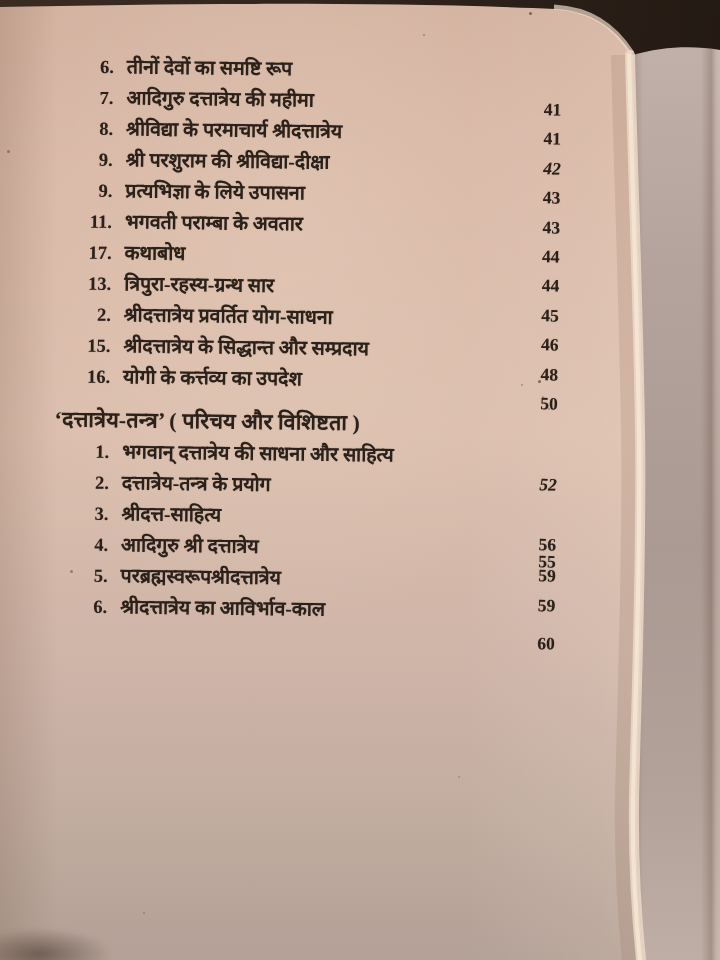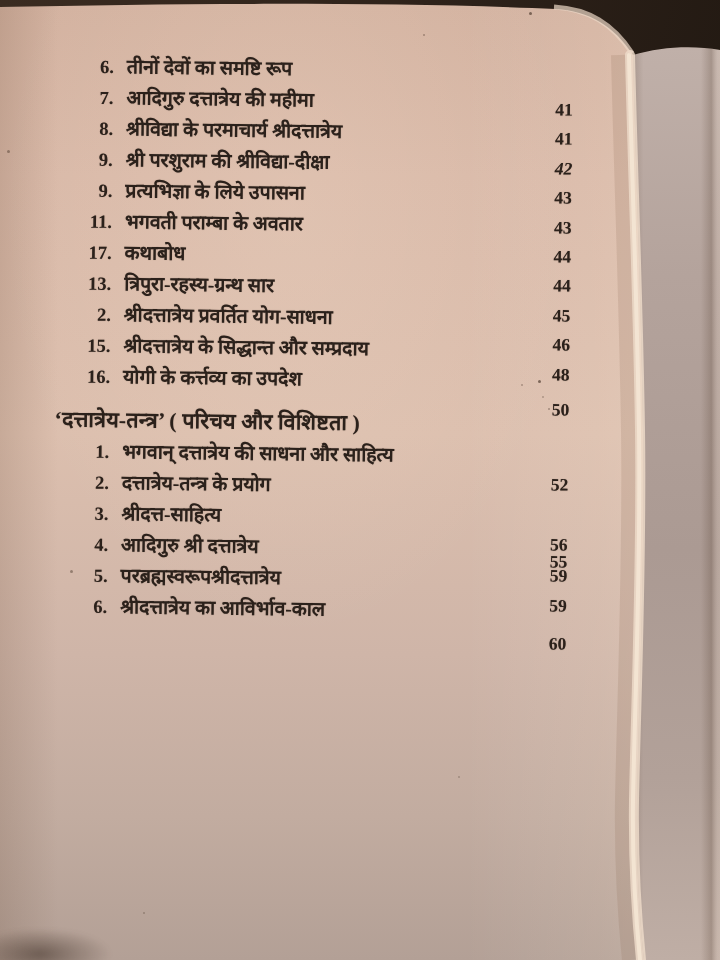--- a/index.html
+++ b/index.html
@@ -29,22 +29,22 @@
     line-height:30px;white-space:nowrap;
   }
   .num{
     display:inline-block;width:54px;text-align:right;
     font-size:18.5px;font-weight:600;
   }
   .title{
     margin-left:13px;font-size:19.5px;font-weight:600;
   }
   .pageno{
-    position:absolute;left:556px;width:52px;
-    font-size:17.5px;font-weight:600;
+    position:absolute;left:510px;width:52px;
+    text-align:right;font-size:17.5px;font-weight:600;
     line-height:28px;
   }
   .speck{position:absolute;border-radius:50%;background:rgba(72,54,42,0.65);}
   .smudge{
     position:absolute;left:-8px;top:928px;width:120px;height:40px;
     background:radial-gradient(ellipse at 40% 65%, rgba(58,43,34,0.55), rgba(58,43,34,0) 70%);
     filter:blur(2px);
   }
 </style>
 </head>
@@ -175,21 +175,21 @@
       <div class="pageno" style="top: 90px;">41</div>
       <div class="pageno" style="top: 119.4px;">41</div>
       <div class="pageno" style="top: 148.8px; font-style: italic;">42</div>
       <div class="pageno" style="top: 178.2px;">43</div>
       <div class="pageno" style="top: 207.6px;">43</div>
       <div class="pageno" style="top: 237px;">44</div>
       <div class="pageno" style="top: 266.4px;">44</div>
       <div class="pageno" style="top: 295.8px;">45</div>
       <div class="pageno" style="top: 325.2px;">46</div>
       <div class="pageno" style="top: 354.6px;">48</div>
-      <div class="pageno" style="top: 384px; margin-top: 6px;">50</div>
+      <div class="pageno" style="top: 384px;">50</div>
       <div class="heading" style="top: 404px;">‘दत्तात्रेय-तन्त्र’ ( परिचय और विशिष्टता )</div>
       <div class="row" style="top: 437px;">
         <span class="num">1.</span>
         <span class="title">भगवान् दत्तात्रेय की साधना और साहित्य</span>
       </div>
       <div class="row" style="top: 468px;">
         <span class="num">2.</span>
         <span class="title">दत्तात्रेय-तन्त्र के प्रयोग</span>
       </div>
       <div class="row" style="top: 499px;">
@@ -201,21 +201,21 @@
         <span class="title">आदिगुरु श्री दत्तात्रेय</span>
       </div>
       <div class="row" style="top: 561px;">
         <span class="num">5.</span>
         <span class="title">परब्रह्मस्वरूपश्रीदत्तात्रेय</span>
       </div>
       <div class="row" style="top: 592px;">
         <span class="num">6.</span>
         <span class="title">श्रीदत्तात्रेय का आविर्भाव-काल</span>
       </div>
-      <div class="pageno" style="top: 465px;">52</div>
+      <div class="pageno" style="top: 465px; font-style: italic;">52</div>
       <div class="pageno" style="top: 495.2px; margin-top: 47px;">55</div>
       <div class="pageno" style="top: 525.4px;">56</div>
       <div class="pageno" style="top: 555.6px;">59</div>
       <div class="pageno" style="top: 585.8px;">59</div>
       <div class="pageno" style="top: 616px; margin-top: 8px;">60</div>
     </div>
 
   <div class="speck" style="left:529px;top:12px;width:3px;height:3px;"></div>
   <div class="speck" style="left:423px;top:34px;width:2px;height:2px;opacity:.6;"></div>
   <div class="speck" style="left:7px;top:150px;width:3px;height:3px;opacity:.7;"></div>

